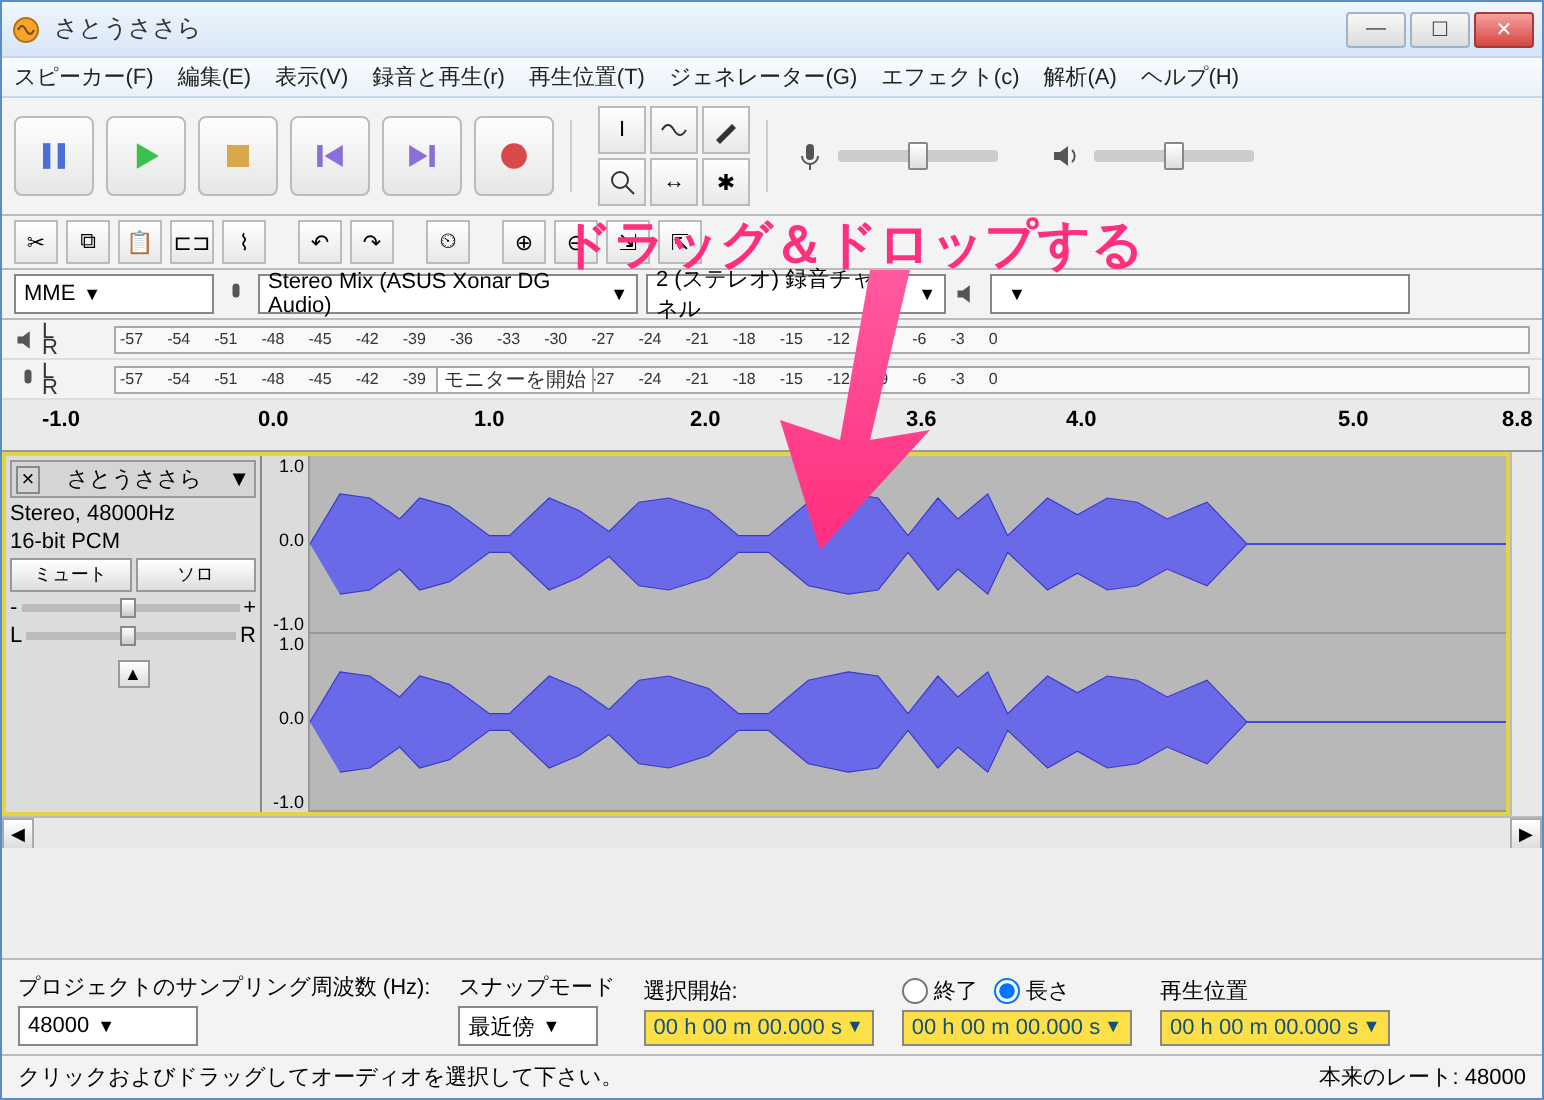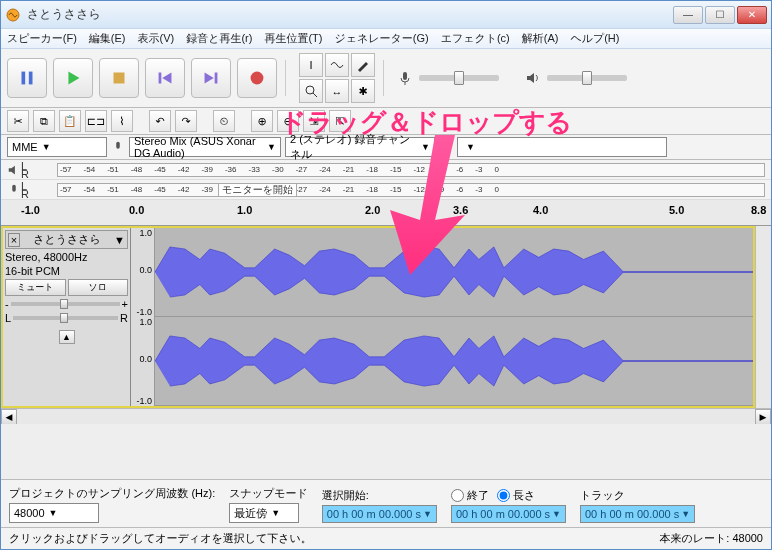--- a/index.html
+++ b/index.html
@@ -40,21 +40,21 @@
 .pan-slider { flex: 1; height: 4px; background: #bbb; position: relative; }
 .pan-thumb { position: absolute; width: 8px; height: 10px; top: -3px; background: linear-gradient(#fff,#ccc); border: 1px solid #888; }
 .expand { width: 16px; height: 14px; border: 1px solid #999; background: linear-gradient(#fff,#ddd); align-self: center; margin-top: 4px; display: flex; align-items: center; justify-content: center; font-size: 9px; }
 .wave-container { flex: 1; display: flex; flex-direction: column; background: #b8b8b8; }
 .channel { flex: 1; background: #b8b8b8; position: relative; border-bottom: 1px solid #999; }
 .axis-lbl { position: absolute; right: 2px; font-size: 9px; }
 .wave-svg { position: absolute; left: 0; top: 0; width: 100%; height: 100%; }
 .bottom-bar { background: #f3f3f3; padding: 6px 8px 4px; border-top: 1px solid #bbb; display: flex; flex-direction: column; gap: 4px; }
 .bottom-row { display: flex; align-items: flex-end; gap: 14px; }
 .field-col { display: flex; flex-direction: column; gap: 2px; }
-.time-box { border: 1px solid #888; background: #7dd3fc; padding: 2px 4px; font-family: monospace; font-size: 12px; color: #14507a; display: flex; align-items: center; }
+.time-box { border: 1px solid #888; background: #fde047; padding: 2px 4px; font-family: monospace; font-size: 12px; color: #14507a; display: flex; }
 .time-box .arrow { margin-left: 2px; font-size: 9px; }
 .radio { display: flex; align-items: center; gap: 3px; font-size: 11px; }
 .radio input { margin: 0; }
 .statusbar { height: 22px; background: #f3f3f3; border-top: 1px solid #bbb; display: flex; align-items: center; padding: 0 8px; justify-content: space-between; font-size: 11px; }
 .annotation { position: absolute; top: 105px; left: 280px; pointer-events: none; display: flex; align-items: center; }
 .annotation .txt { color: #ff2e7e; font-size: 26px; font-weight: bold; white-space: nowrap; }
 .arrow-svg { position: absolute; top: 135px; left: 380px; pointer-events: none; }
 .scrollbar-v { width: 16px; background: #e8e8e8; border-left: 1px solid #bbb; }
 .scrollbar-h { height: 16px; background: #e8e8e8; border-top: 1px solid #bbb; display: flex; align-items: center; }
 .scroll-btn { width: 16px; height: 16px; background: linear-gradient(#fff,#ddd); border: 1px solid #aaa; display: flex; align-items: center; justify-content: center; font-size: 9px; }
@@ -187,21 +187,21 @@
   </div>
 
   <div class="toolbar2">
     <div class="combo" style="width:100px">
         <span>MME</span>
         <span class="arrow">▼</span>
       </div>
     <svg width="14" height="14" viewBox="0 0 16 16">
         <rect x="6" y="2" width="4" height="8" rx="2" fill="#555"></rect>
       </svg>
-    <div class="combo" style="width:152px">
+    <div class="combo" style="width:190px">
         <span>Stereo Mix (ASUS Xonar DG Audio)</span>
         <span class="arrow">▼</span>
       </div>
     <div class="combo" style="width:150px">
         <span>2 (ステレオ) 録音チャンネル</span>
         <span class="arrow">▼</span>
       </div>
     <svg width="14" height="14" viewBox="0 0 16 16">
         <polygon points="2,6 5,6 9,3 9,13 5,10 2,10" fill="#555"></polygon>
       </svg>
@@ -271,21 +271,21 @@
         <span style="font-size: 8px;">-6</span>
         <span style="font-size: 8px;">-3</span>
         <span style="font-size: 8px;">0</span>
       </div>
   </div>
 
   <div class="ruler" id="ruler">
       <span class="tick" style="left: 20px;">-1.0</span>
       <span class="tick" style="left: 128px;">0.0</span>
       <span class="tick" style="left: 236px;">1.0</span>
-      <span class="tick" style="left: 344px; margin-left: 20px;">2.0</span>
+      <span class="tick" style="left: 344px;">2.0</span>
       <span class="tick" style="left: 452px;">3.6</span>
       <span class="tick" style="left: 532px;">4.0</span>
       <span class="tick" style="left: 668px;">5.0</span>
       <span class="tick" style="left: 750px;">8.8</span>
     </div>
 
   <div style="display:flex">
     <div class="track-area" style="flex:1">
       <div class="track-panel">
         <div class="hdr">
@@ -386,21 +386,21 @@
               <input type="radio" checked="" style="">
               <span>長さ</span>
             </label>
         </div>
         <div class="time-box">
             <span>00 h 00 m 00.000 s</span>
             <span class="arrow">▼</span>
           </div>
       </div>
       <div class="field-col">
-        <span>トラック</span>
+        <span>再生位置</span>
         <div class="time-box">
             <span>00 h 00 m 00.000 s</span>
             <span class="arrow">▼</span>
           </div>
       </div>
     </div>
   </div>
 
   <div class="statusbar">
     <span>クリックおよびドラッグしてオーディオを選択して下さい。</span>

